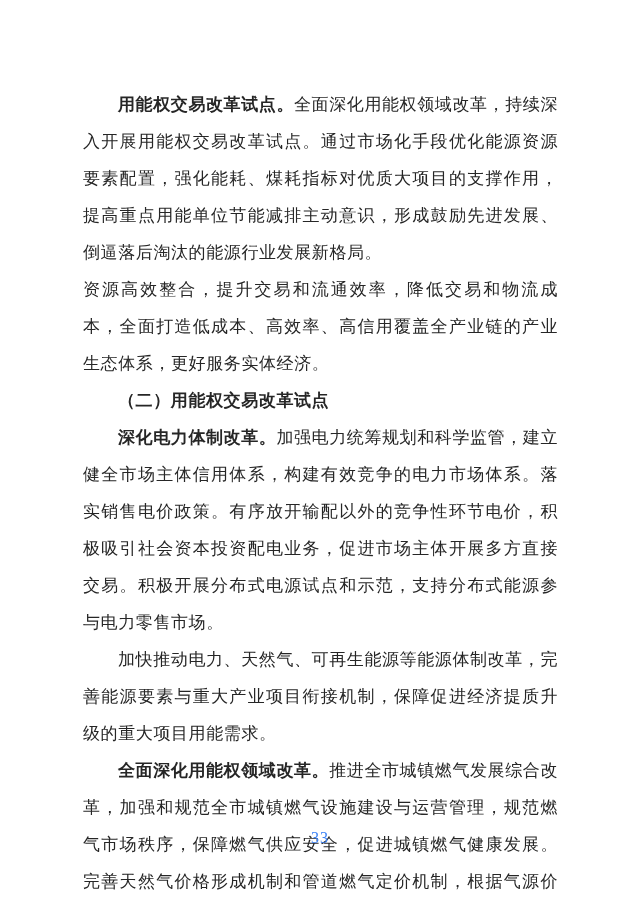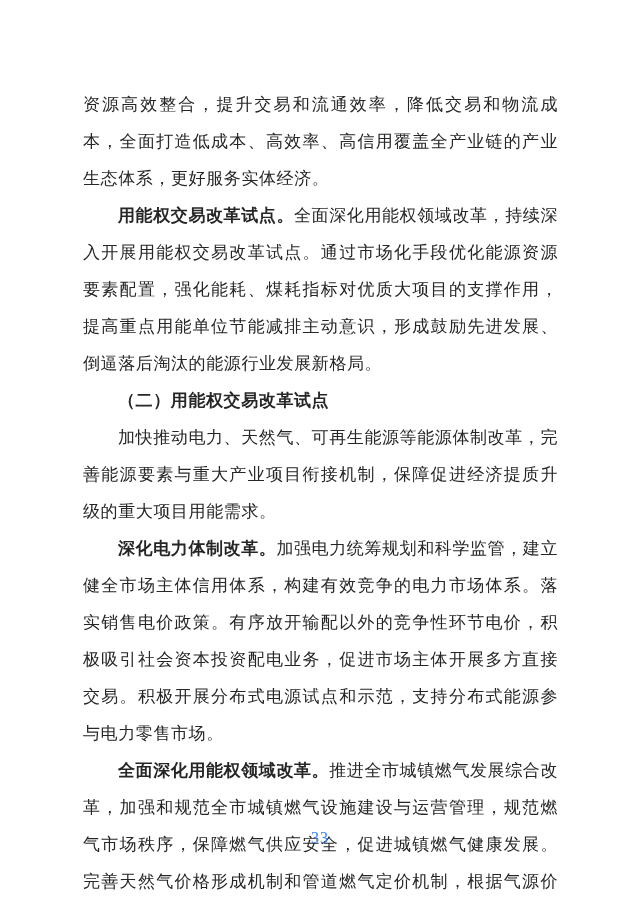--- a/index.html
+++ b/index.html
@@ -60,28 +60,28 @@
     letter-spacing: 1px;
     color: #3b82f6;
   }
 </style>
 </head>
 <body>
 
 <div class="page">
   <div class="content">
 
+    <p class="para indent"><span class="lead">用能权交易改革试点。</span><span>全面深化用能权领域改革，持续深入开展用能权交易改革试点。通过市场化手段优化能源资源要素配置，强化能耗、煤耗指标对优质大项目的支撑作用，提高重点用能单位节能减排主动意识，形成鼓励先进发展、倒逼落后淘汰的能源行业发展新格局。</span></p>
+
     <p class="para"><span>资源高效整合，提升交易和流通效率，降低交易和物流成本，全面打造低成本、高效率、高信用覆盖全产业链的产业生态体系，更好服务实体经济。</span></p>
-
-    <p class="para indent"><span class="lead">用能权交易改革试点。</span><span>全面深化用能权领域改革，持续深入开展用能权交易改革试点。通过市场化手段优化能源资源要素配置，强化能耗、煤耗指标对优质大项目的支撑作用，提高重点用能单位节能减排主动意识，形成鼓励先进发展、倒逼落后淘汰的能源行业发展新格局。</span></p>
 
     <h3 class="heading">（二）用能权交易改革试点</h3>
 
+    <p class="para indent"><span class="lead">深化电力体制改革。</span><span>加强电力统筹规划和科学监管，建立健全市场主体信用体系，构建有效竞争的电力市场体系。落实销售电价政策。有序放开输配以外的竞争性环节电价，积极吸引社会资本投资配电业务，促进市场主体开展多方直接交易。积极开展分布式电源试点和示范，支持分布式能源参与电力零售市场。</span></p>
+
     <p class="para indent"><span>加快推动电力、天然气、可再生能源等能源体制改革，完善能源要素与重大产业项目衔接机制，保障促进经济提质升级的重大项目用能需求。</span></p>
-
-    <p class="para indent"><span class="lead">深化电力体制改革。</span><span>加强电力统筹规划和科学监管，建立健全市场主体信用体系，构建有效竞争的电力市场体系。落实销售电价政策。有序放开输配以外的竞争性环节电价，积极吸引社会资本投资配电业务，促进市场主体开展多方直接交易。积极开展分布式电源试点和示范，支持分布式能源参与电力零售市场。</span></p>
 
     <p class="para indent"><span class="lead">全面深化用能权领域改革。</span><span>推进全市城镇燃气发展综合改革，加强和规范全市城镇燃气设施建设与运营管理，规范燃气市场秩序，保障燃气供应安全，促进城镇燃气健康发展。完善天然气价格形成机制和管道燃气定价机制，根据气源价格变化情况调整管道燃气销售价格。</span></p>
 
   </div>
 
   <div class="page-number">33</div>
 </div>
 
 </body></html>

